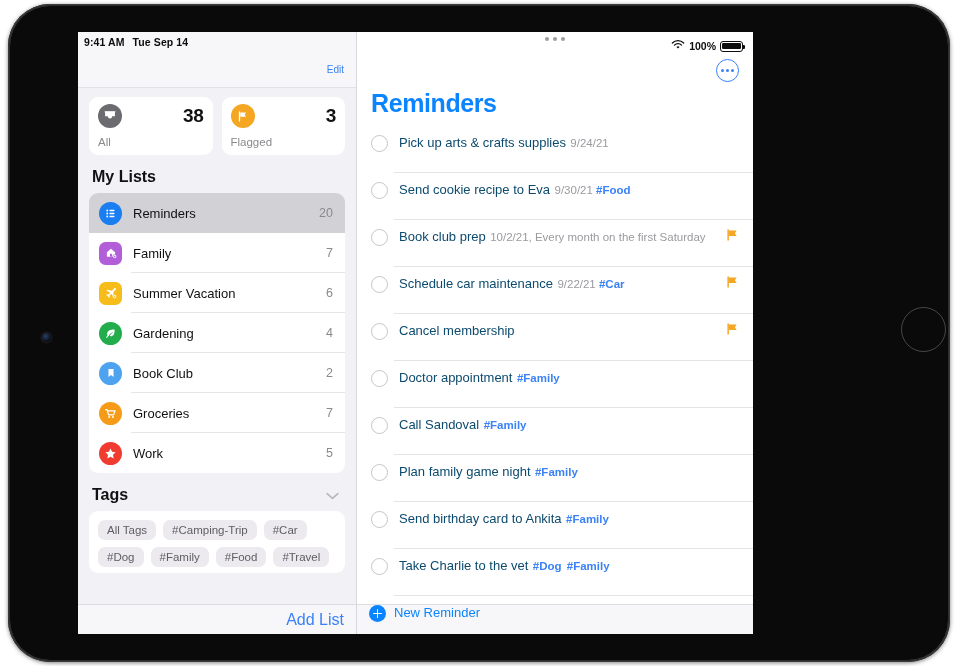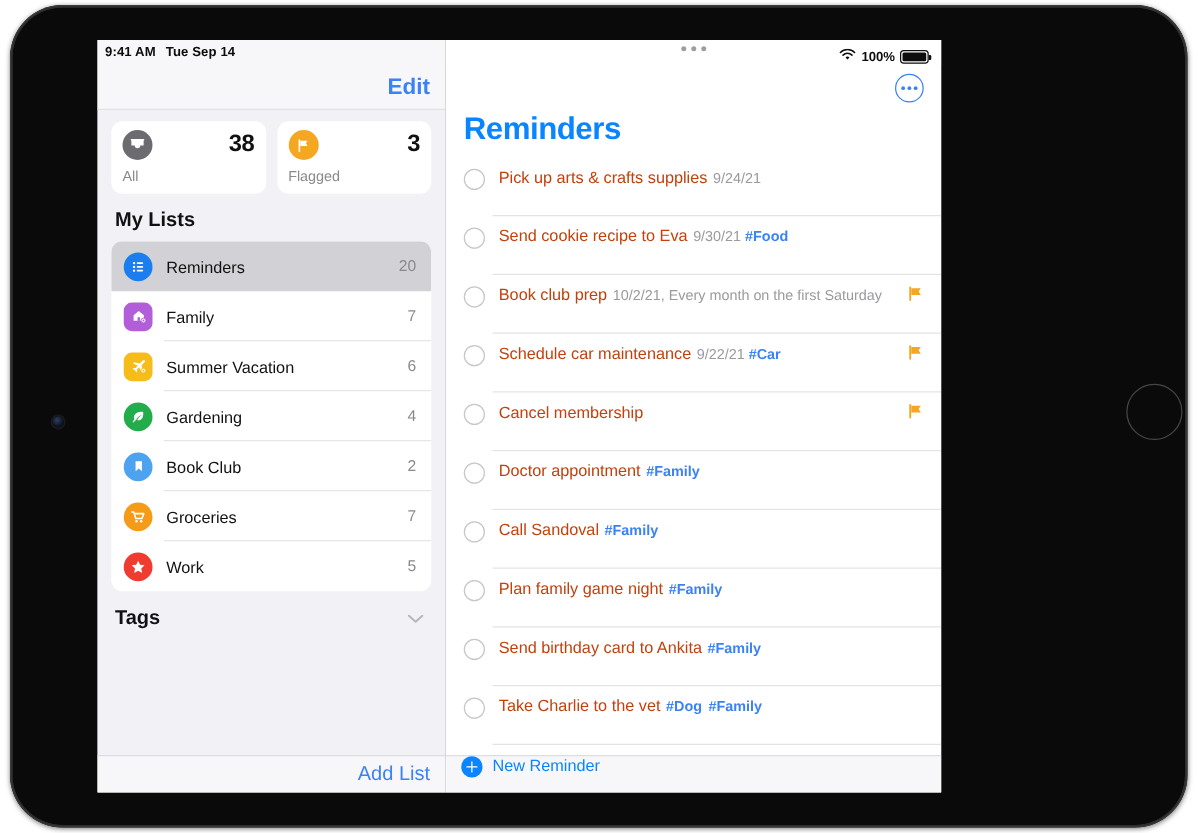--- a/index.html
+++ b/index.html
@@ -68,21 +68,21 @@
   .sb-date { font-weight: bold; }
 
   .sidebar-topbar {
     height: 36px;
     background: #f7f7f9;
     display: flex; align-items: center; justify-content: flex-end;
     padding-right: 12px;
     border-bottom: 1px solid #e2e1e6;
   }
   .edit-btn {
-    color: #3b82f6; font-size: 18px; font-weight: 700;
+    color: #3b82f6; font-size: 10px; font-weight: 400;
     cursor: pointer;
   }
 
   .sidebar-scroll { flex: 1; overflow: hidden; padding: 9px 11px 0 11px; }
 
   
   .smart-row { display: flex; gap: 9px; }
   .smart-card {
     flex: 1; background: #ffffff;
     border-radius: 9px;
@@ -223,21 +223,21 @@
     position: absolute; left: 37px; right: 0; bottom: 0; height: 1px;
     background: #e4e4e7;
   }
   .r-check {
     width: 17px; height: 17px; border-radius: 50%;
     border: 1.3px solid #c6c6cb;
     flex: 0 0 auto; margin: 2px 11px 0 0;
     background: #fff; cursor: pointer;
   }
   .r-body { flex: 1; min-width: 0; }
-  .r-title { font-size: 13px; color: #c2410c; line-height: 1.35; }
+  .r-title { font-size: 13px; color: #0c4a6e; line-height: 1.35; }
   .r-sub { font-size: 11.5px; color: #9a9a9f; margin-top: 2px; line-height: 1.3; }
   .r-sub .tag { color: #3b82f6; font-weight: bold; }
   .r-sub .tag + .tag { margin-left: 2px; }
   .r-flag { flex: 0 0 auto; margin-left: 8px; margin-top: 1px; }
 
   .reminder-row.partial { min-height: 14px; overflow: hidden; padding-bottom: 0; }
 
   .new-reminder-bar {
     height: 30px; background: #f7f7f9;
     border-top: 1px solid #dedde2;
@@ -408,20 +408,29 @@
 
         <div class="section-title">
           <span>Tags</span>
           <span class="chev-down">
             <svg width="13" height="8" viewBox="0 0 14 8">
                 <path d="M1.2 1.4 7 6.6l5.8-5.2" stroke="#b6b5ba" stroke-width="1.6" fill="none" stroke-linecap="round" stroke-linejoin="round"></path>
               </svg>
           </span>
         </div>
 
+        <div class="tags-card">
+          <span class="tag-chip">All Tags</span>
+          <span class="tag-chip">#Camping-Trip</span>
+          <span class="tag-chip">#Car</span>
+          <span class="tag-chip">#Dog</span>
+          <span class="tag-chip">#Family</span>
+          <span class="tag-chip">#Food</span>
+          <span class="tag-chip">#Travel</span>
+        </div>
 
       </div>
 
       <div class="sidebar-bottom">
         <span class="add-list-btn">Add List</span>
       </div>
 
     </div>
 
     <div id="detail">

